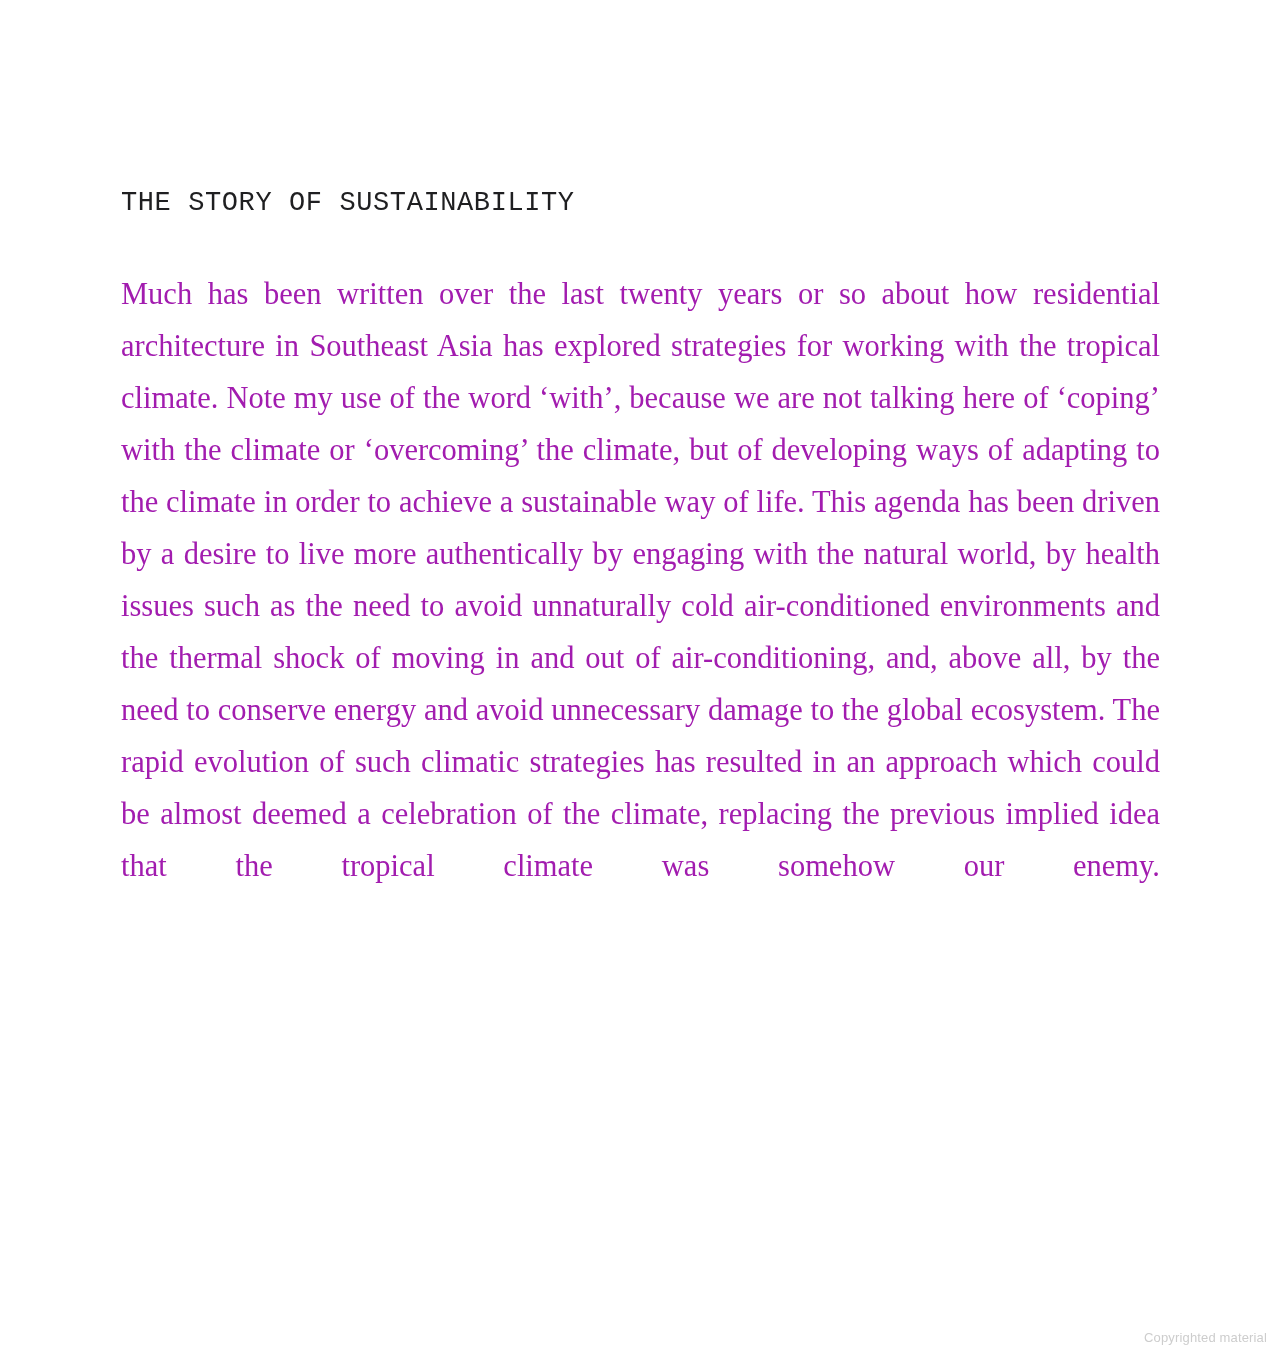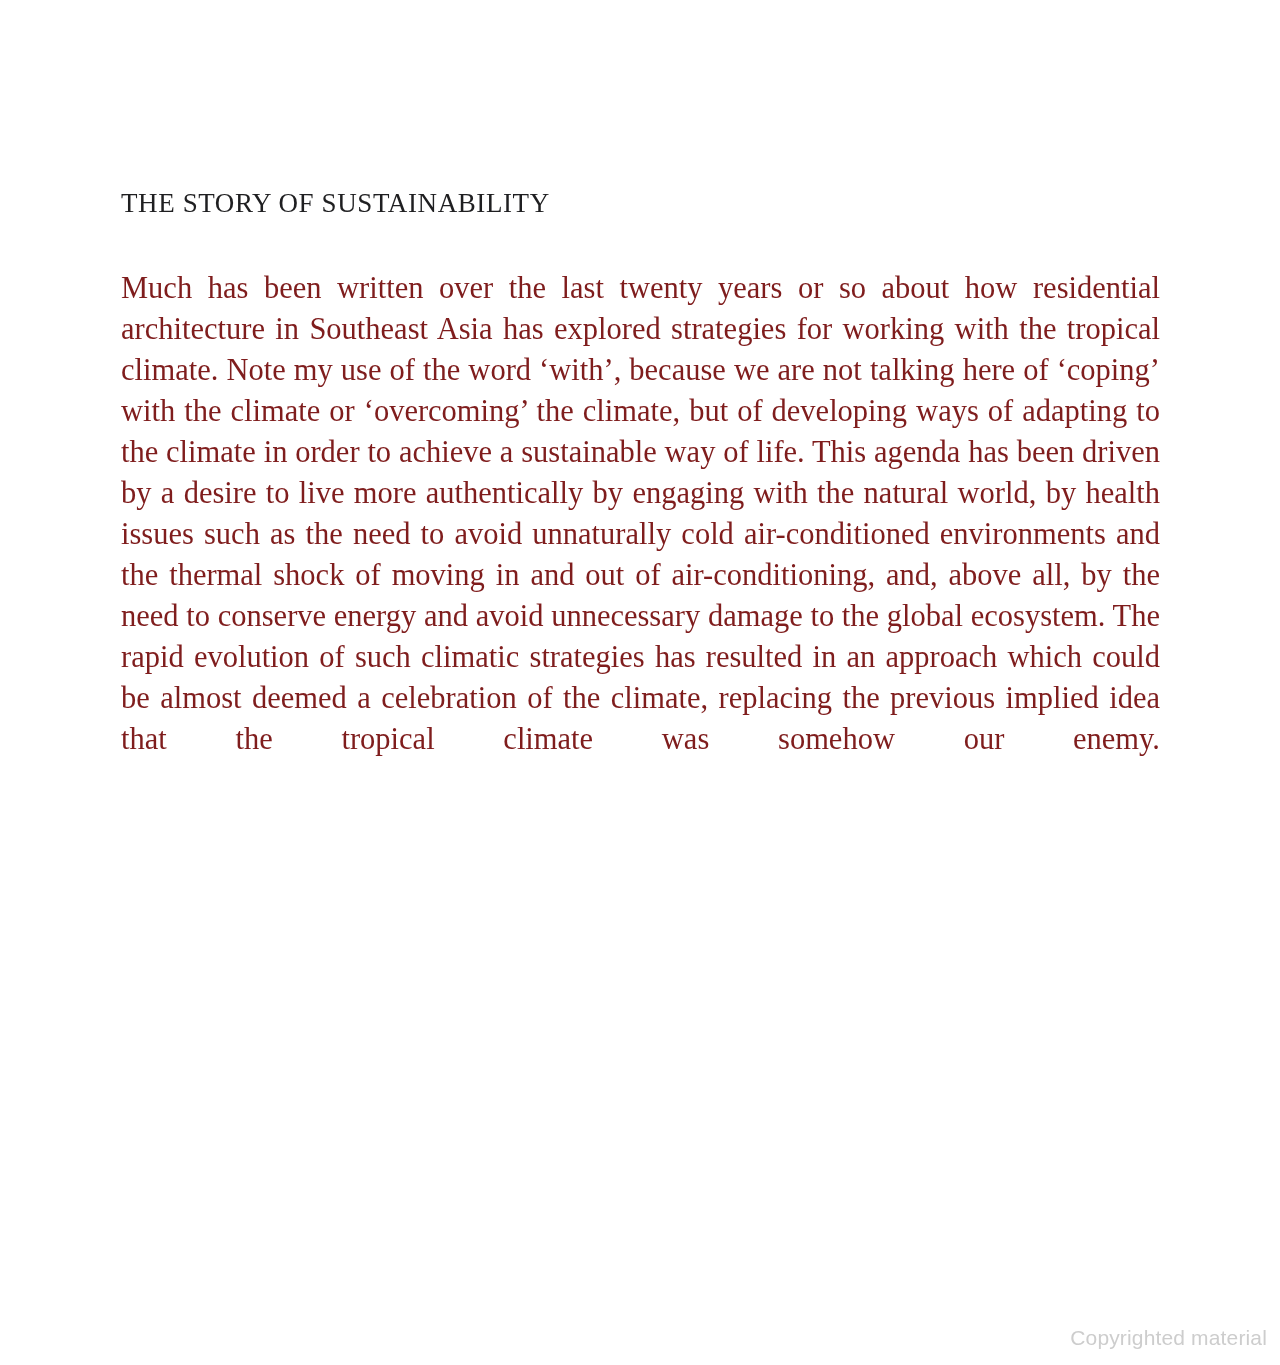--- a/index.html
+++ b/index.html
@@ -29,63 +29,63 @@
     left: 121px;
     top: 0;
     width: 1039px;
   }
 
   .chapter-heading {
     position: absolute;
     left: 0;
     top: 186px;
     margin: 0;
-    font-family: Liberation Serif, serif;
+    font-family: Liberation Mono, monospace;
     font-size: 27px;
     font-weight: 400;
     letter-spacing: 0.6px;
     color: #1f1f21;
     line-height: 34px;
     white-space: nowrap;
     text-align: right;
   }
 
   .body-block {
     position: absolute;
     left: 0;
     top: 268px;
     width: 1039px;
   }
 
   p.para {
     margin: 0 0 34px 0;
     font-size: 30.5px;
-    line-height: 41px;
+    line-height: 52px;
     text-align: justify;
     text-justify: inter-word;
-    color: #7f1d1d;
+    color: #a21caf;
     hyphens: manual;
     -webkit-hyphens: manual;
   }
   p.para:last-child {
     margin-bottom: 0;
   }
   
   p.para::after {
     content: "";
     display: inline-block;
     width: 100%;
   }
 
   .copyright-notice {
     position: absolute;
     right: 13px;
     bottom: 18px;
     font-family: "Liberation Sans", "DejaVu Sans", sans-serif;
-    font-size: 21px;
+    font-size: 13px;
     line-height: 18px;
     color: #cdcdcd;
     letter-spacing: 0.15px;
     white-space: nowrap;
   }
 </style>
 </head>
 <body>
 
 <div class="page">

